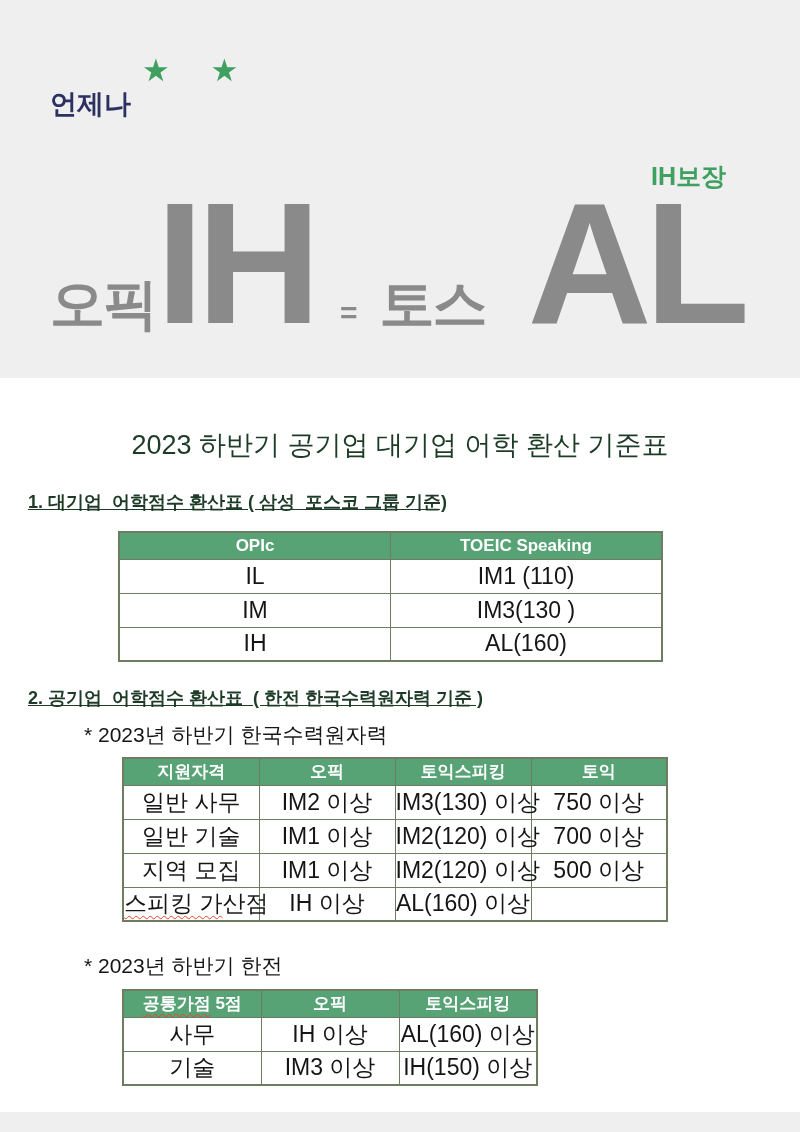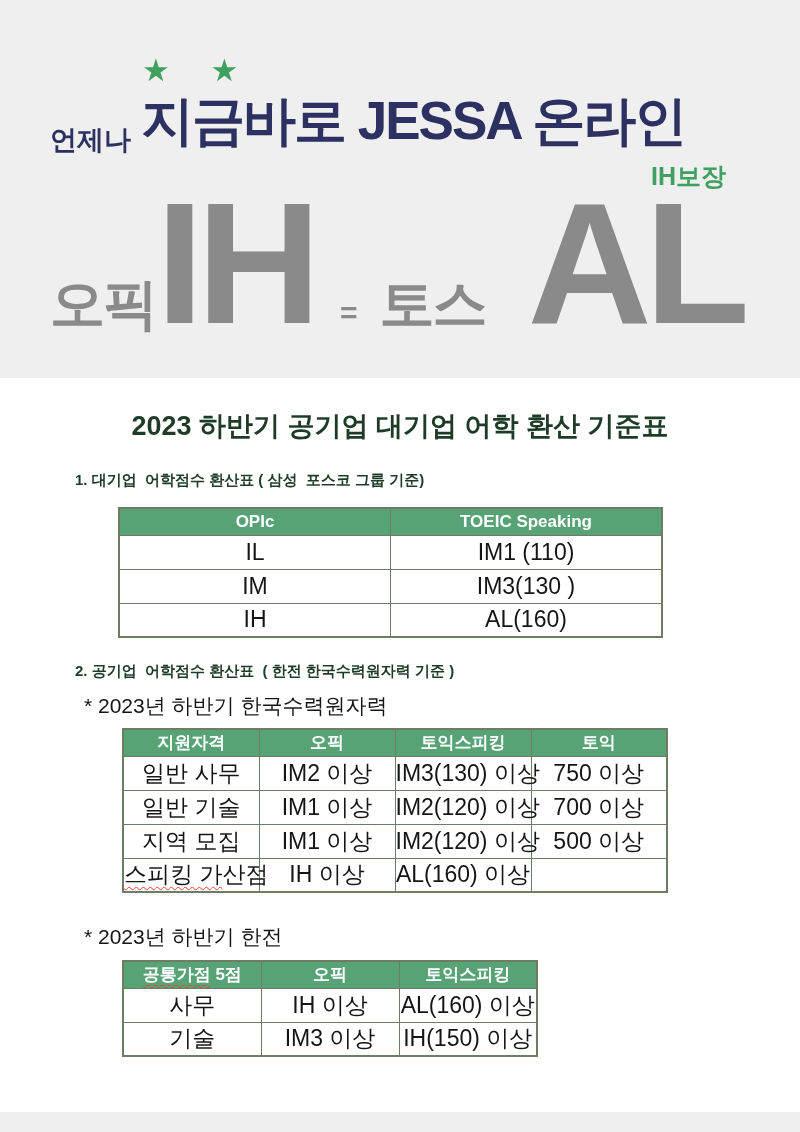--- a/index.html
+++ b/index.html
@@ -18,22 +18,22 @@
   .headline .prefix{font-size:27px;font-weight:bold;color:var(--navy);margin-right:10px;}
   .headline .main{font-size:53px;font-weight:bold;color:var(--navy);letter-spacing:-2px;}
   .badge{position:absolute;right:74px;top:160px;font-size:25px;font-weight:bold;color:var(--green);}
   .display-row{position:absolute;left:50px;top:196px;display:flex;align-items:baseline;color:var(--big-gray);height:140px;}
   .display-row .small-k{font-size:55px;font-weight:bold;letter-spacing:-2px;}
   .display-row .big{font-size:172px;font-weight:bold;letter-spacing:-7px;line-height:.78;}
   .display-row .eq{font-size:30px;font-weight:bold;margin:0 22px 0 26px;}
   .display-row .gap{margin-left:42px;}
 
   
-  .page-title{margin:30px auto 0;text-align:center;font-size:27px;font-weight:bold;color:var(--dark-green);white-space:pre;}
-  .sec-heading{margin:27px 0 0 75px;font-size:15px;font-weight:bold;color:var(--dark-green);white-space:pre;}
+  .page-title{margin:49px auto 0;text-align:center;font-size:27px;font-weight:normal;color:var(--dark-green);white-space:pre;}
+  .sec-heading{margin:27px 0 0 28px;font-size:18px;font-weight:bold;color:var(--dark-green);white-space:pre;text-decoration:underline;}
   .sec-heading.sec2{margin-top:24px;}
   .sub-label{margin:12px 0 0 84px;font-size:21px;color:var(--ink);white-space:pre;}
 
   table{border-collapse:collapse;table-layout:fixed;background:#ffffff;}
   table, th, td{border:1px solid var(--border-green);}
   table{border:2px solid var(--border-green);}
   th{background:var(--table-green);color:#ffffff;font-size:17px;font-weight:bold;height:27px;text-align:center;}
   td{font-size:23px;color:var(--ink);height:34px;text-align:center;white-space:pre;}
   .tbl1{margin:17px 0 0 118px;width:545px;}
   .tbl2{margin:8px 0 0 122px;width:546px;}
@@ -46,21 +46,20 @@
 </style>
 </head>
 <body>
 
 <div class="page">
 
   <div class="hero">
     <div class="stars">★ ★</div>
     <div class="headline">
       <span class="prefix">언제나</span>
-      <span class="main">지금바로 JESSA 온라인</span>
     </div>
     <div class="badge">IH보장</div>
     <div class="display-row">
       <span class="small-k">오픽</span>
       <span class="big">IH</span>
       <span class="eq">=</span>
       <span class="small-k">토스</span>
       <span class="big gap">AL</span>
     </div>
   </div>

